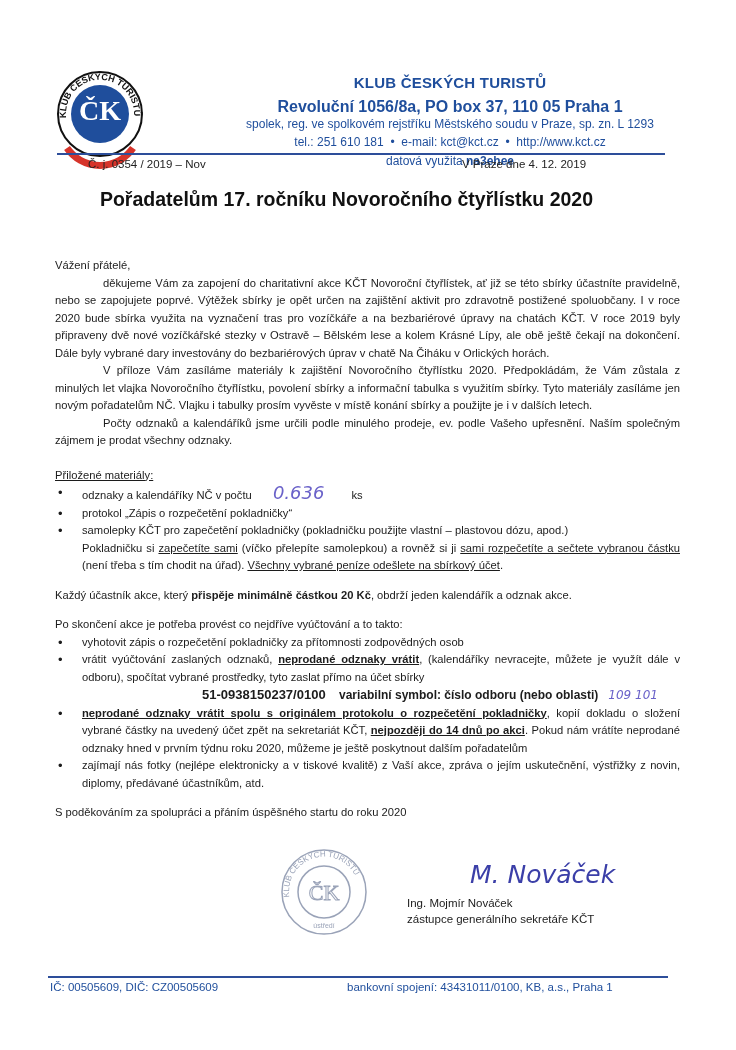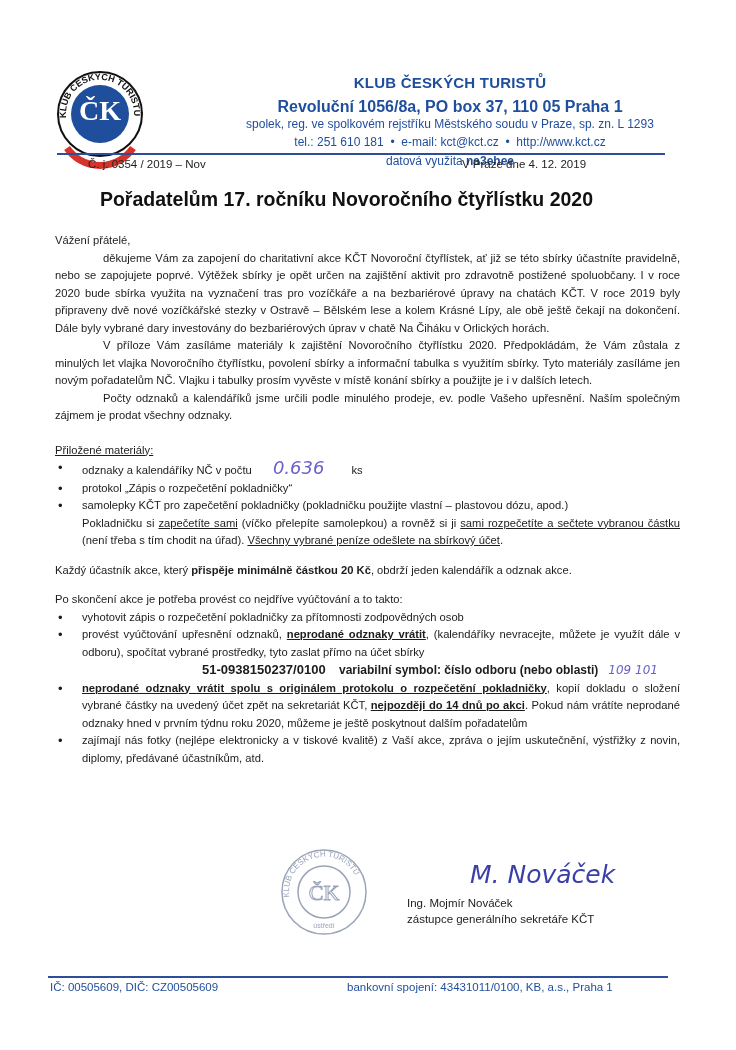--- a/index.html
+++ b/index.html
@@ -7,21 +7,21 @@
          font-family:"Liberation Sans", sans-serif; color:#1a1a1a; }
   .abs { position:absolute; }
   .logo { left:53px; top:62px; width:94px; height:120px; }
   .hdr { left:220px; width:460px; text-align:center; color:#1f4e9c; }
   .hdr-title { top:74px; font-size:15px; font-weight:bold; letter-spacing:0.2px; }
   .hdr-addr { top:98px; font-size:16px; font-weight:bold; }
   .hdr-line { font-size:12px; }
   .rule { height:1.5px; background:#2d4e9a; }
   .meta { font-size:11.5px; color:#222;text-align:center; }
   .title { top:188px; left:0; width:693px; text-align:center; font-size:19.5px; font-weight:bold; color:#111; }
-  .body { left:55px; width:625px; font-size:11.2px; line-height:17.5px; color:#1c1c1c; }
+  .body { left:55px; width:625px; font-size:11.2px; line-height:17.5px; color:#1c1c1c;margin-top:25px; }
   .p { margin:0; text-align:justify; }
   .indent { text-indent:48px; }
   .u { text-decoration:underline; }
   ul.bl { margin:0; padding:0; list-style:none; }
   ul.bl li { position:relative; padding-left:27px; text-align:justify; }
   ul.bl li::before { content:"\2022"; position:absolute; left:3px; top:0; font-size:13px; }
   .hand { font-family:"DejaVu Sans", sans-serif; color:#6a62c9; font-style:italic; }
   .acct { padding-left:120px; }
   .sign { left:407px; width:250px; text-align:left; font-size:11.5px; line-height:16px; color:#1c1c1c; }
   .foot { font-size:11.5px; color:#1f4e9c; }
@@ -85,34 +85,35 @@
   <div style="height:12px;"></div>
   <p class="p">
     <span>Každý účastník akce, který </span><b>přispěje minimálně částkou 20 Kč</b><span>, obdrží jeden kalendářík a odznak akce.</span>
   </p>
 
   <div style="height:12px;"></div>
   <p class="p">Po skončení akce je potřeba provést co nejdříve vyúčtování a to takto:</p>
   <ul class="bl">
     <li>vyhotovit zápis o rozpečetění pokladničky za přítomnosti zodpovědných osob</li>
     <li>
-      <span>provést vyúčtování upřesnění odznaků, </span><b class="u">neprodané odznaky vrátit</b><span>, (kalendáříky nevracejte, můžete je využít dále v odboru), spočítat vybrané prostředky, tyto zaslat přímo na účet sbírky</span>
+      <span>vrátit vyúčtování zaslaných odznaků, </span><b class="u">neprodané odznaky vrátit</b><span>, (kalendáříky nevracejte, můžete je využít dále v odboru), spočítat vybrané prostředky, tyto zaslat přímo na účet sbírky</span>
       <div class="acct" style="font-size:12px;">
         <b style="font-size:13px;">51-0938150237/0100</b>
         &nbsp;&nbsp;&nbsp;<b>variabilní symbol: číslo odboru (nebo oblasti)</b>
         &nbsp;&nbsp;<span class="hand" style="font-size:12px;">109 101</span>
       </div>
     </li>
     <li>
       <b class="u">neprodané odznaky vrátit spolu s originálem protokolu o rozpečetění pokladničky</b><span>, kopií dokladu o složení vybrané částky na uvedený účet zpět na sekretariát KČT, </span><b class="u">nejpozději do 14 dnů po akci</b><span>. Pokud nám vrátíte neprodané odznaky hned v prvním týdnu roku 2020, můžeme je ještě poskytnout dalším pořadatelům</span>
     </li>
     <li>zajímají nás fotky (nejlépe elektronicky a v tiskové kvalitě) z Vaší akce, zpráva o jejím uskutečnění, výstřižky z novin, diplomy, předávané účastníkům, atd.</li>
   </ul>
 
   <div style="height:12px;"></div>
+  <p class="p">S poděkováním za spolupráci a přáním úspěšného startu do roku 2020</p>
 </div>
 
 <div class="abs" style="left:280px; top:848px; width:88px; height:88px;">
   <svg width="88" height="88" viewBox="0 0 88 88">
     <circle cx="44" cy="44" r="42" fill="none" stroke="#9aa3b8" stroke-width="1.5"></circle>
     <circle cx="44" cy="44" r="26" fill="none" stroke="#9aa3b8" stroke-width="1.5"></circle>
     <path id="sarc" d="M10 52 A35 35 0 1 1 78 52" fill="none"></path>
     <text font-size="8" fill="#9aa3b8"><textPath href="#sarc" startOffset="3">KLUB ČESKÝCH TURISTŮ</textPath></text>
     <text x="44" y="52" font-size="22" fill="none" stroke="#9aa3b8" text-anchor="middle" font-family="Liberation Serif, serif">ČK</text>
     <text x="44" y="80" font-size="7" fill="#9aa3b8" text-anchor="middle">ústředí</text>

